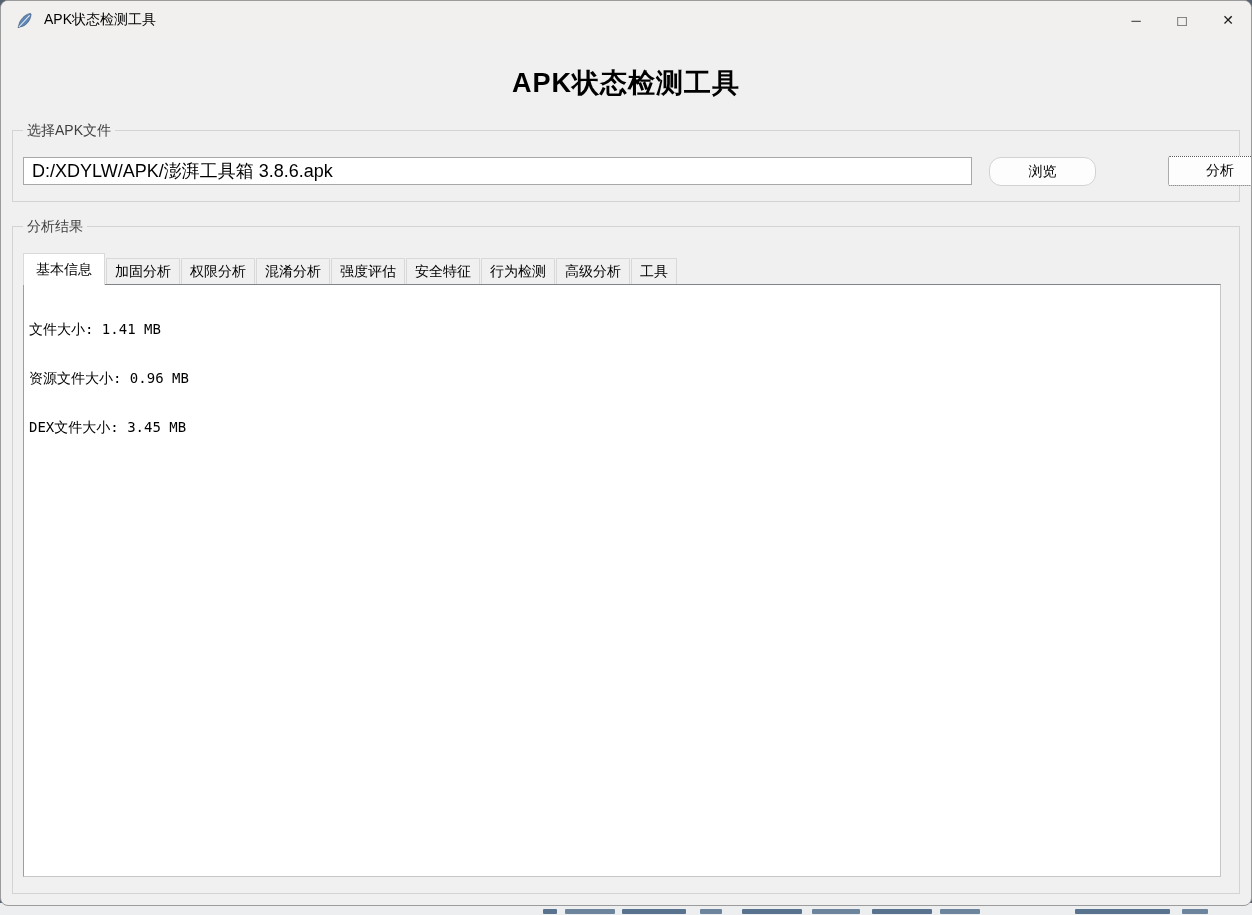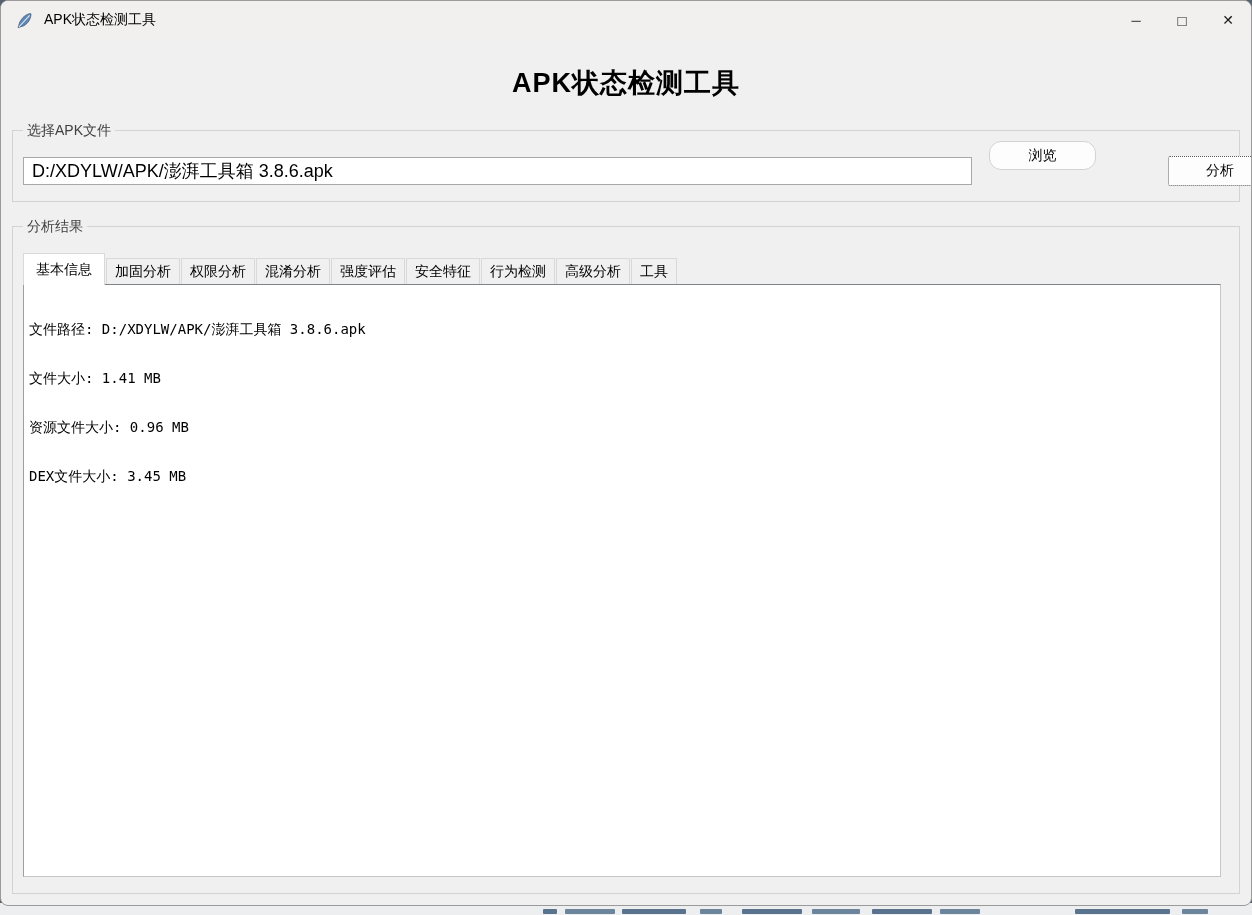--- a/index.html
+++ b/index.html
@@ -40,21 +40,21 @@
   .group-label { position: absolute; top: -9px; left: 10px; background: #f0f0f0;
     padding: 0 4px; font-size: 14px; color: #404040; line-height: 17px; }
 
   .group-file { left: 11px; top: 129px; width: 1228px; height: 72px; }
   .group-results { left: 11px; top: 225px; width: 1228px; height: 668px; }
 
   
   .path-input { position: absolute; left: 10px; top: 26px; width: 949px; height: 28px;
     border: 1px solid #a8a8a8; background: #ffffff; font-size: 18px; padding: 0 8px;
     font-family: "Liberation Sans", "DejaVu Sans", sans-serif; color: #000; }
-  .btn { position: absolute; top: 10px; height: 29px; background: #fdfdfd;
+  .btn { position: absolute; top: 26px; height: 29px; background: #fdfdfd;
     border: 1px solid #d2d2d2; border-radius: 12px; font-size: 14px; color: #000;
     font-family: "Liberation Sans", "DejaVu Sans", sans-serif; cursor: default; }
   .btn-browse { left: 976px; width: 107px; }
   .btn-analyze { left: 1155px; top: 25px; width: 104px; height: 30px;
     border: 1px dotted #5a5a5a; border-radius: 2px; }
 
   
   .tabs { position: absolute; left: 10px; top: 25px; height: 32px;
     display: flex; align-items: flex-end; }
   .tab { height: 26px; padding: 4px 8px 0; border: 1px solid #d9d9d9; border-bottom: none;
@@ -130,21 +130,20 @@
         <div class="tab">混淆分析</div>
         <div class="tab">强度评估</div>
         <div class="tab">安全特征</div>
         <div class="tab">行为检测</div>
         <div class="tab">高级分析</div>
         <div class="tab">工具</div>
       </div>
 
       <div class="result-area">
         <div class="result-text">
-          <div>文件路径: D:/XDYLW/APK/澎湃工具箱 3.8.6.apk</div>
           <div>文件大小: 1.41 MB</div>
           <div>资源文件大小: 0.96 MB</div>
           <div>DEX文件大小: 3.45 MB</div>
         </div>
       </div>
     </div>
 
   </div>
 </div>
 

